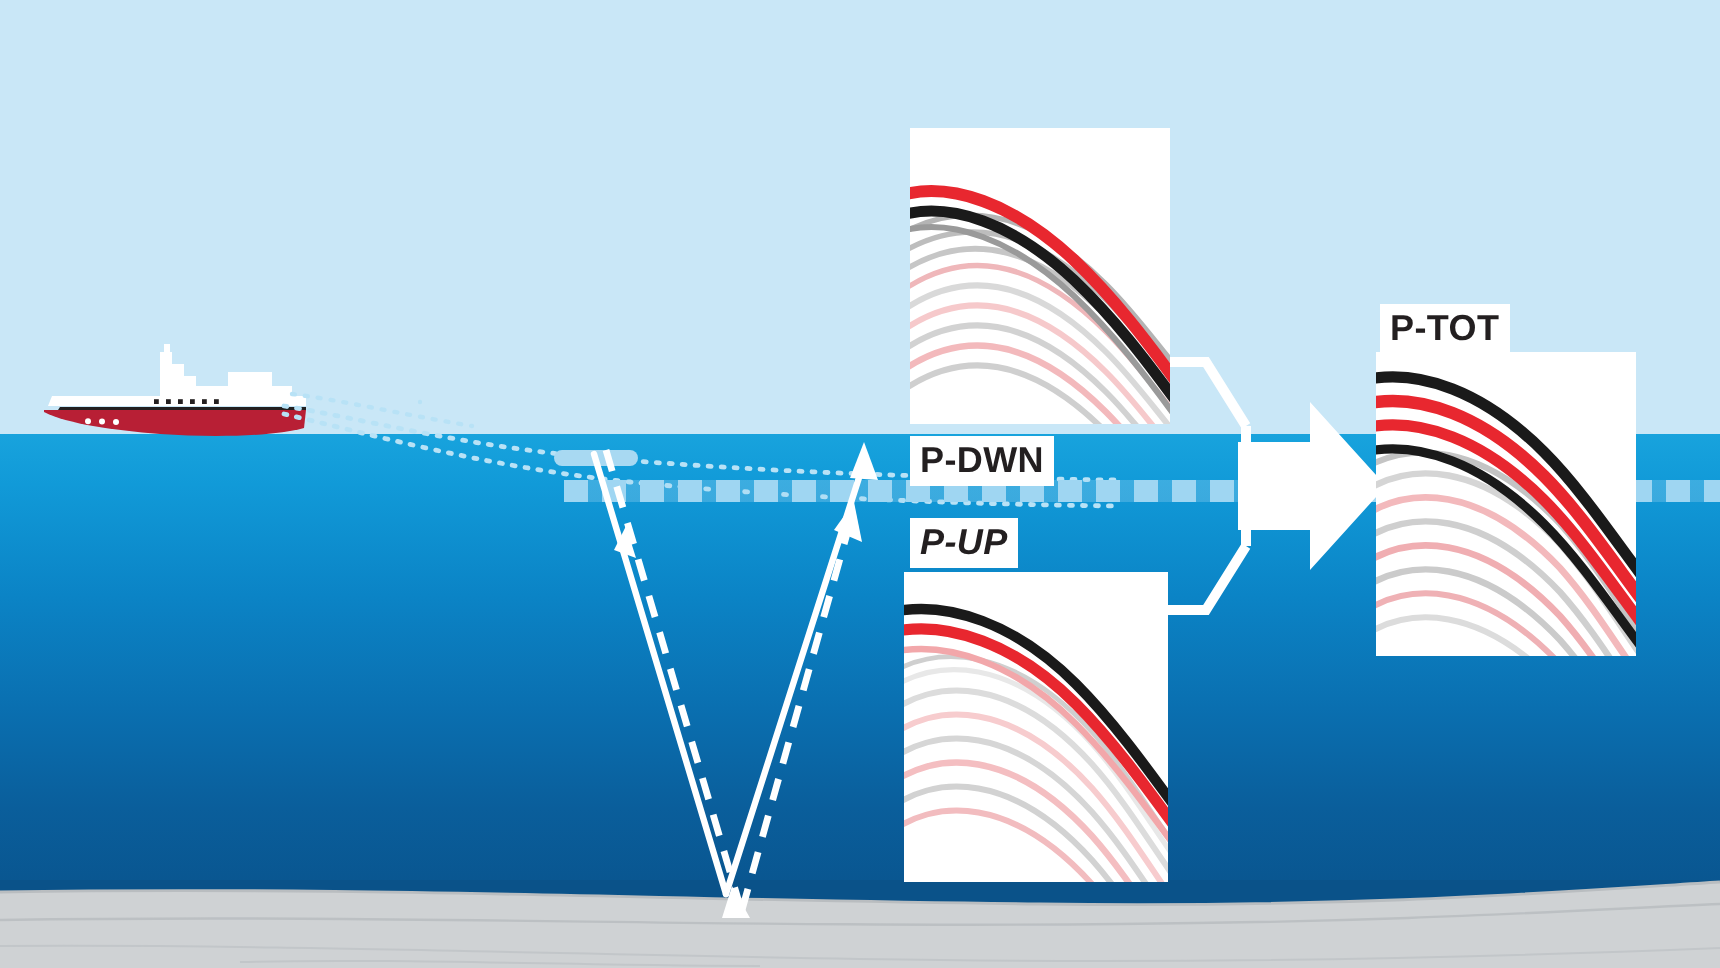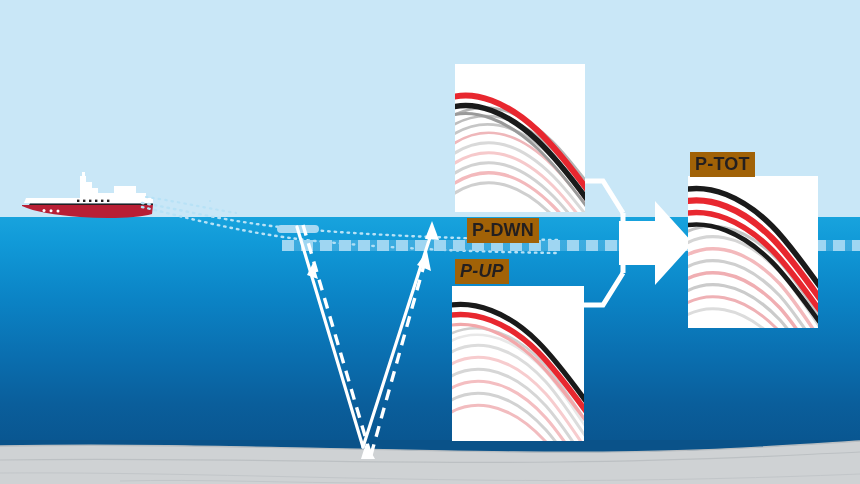--- a/index.html
+++ b/index.html
@@ -59,30 +59,30 @@
   
   .panel{position:absolute;background:#ffffff;overflow:hidden;}
   .panel svg{display:block;}
   #panel-pdwn{left:455px;top:64px;width:130px;height:148px;}
   #panel-pup{left:452px;top:286px;width:132px;height:155px;}
   #panel-ptot{left:688px;top:176px;width:130px;height:152px;}
 
   
   .label{
     position:absolute;
-    background:#a16207;
+    background:#ffffff;
     color:#231f20;
     font-weight:bold;
     font-size:18px;
     letter-spacing:0.2px;
     line-height:1;
     padding:3px 5px 4px 5px;
     white-space:nowrap;
   }
-  #label-pdwn{left:455px;top:218px;margin-left:12px;}
+  #label-pdwn{left:455px;top:218px;}
   #label-pup{left:455px;top:259px;font-style:italic;}
   #label-ptot{left:690px;top:152px;}
 </style>
 </head>
 <body>
 
 <div id="stage">
 
   <div class="sky"></div>
 

